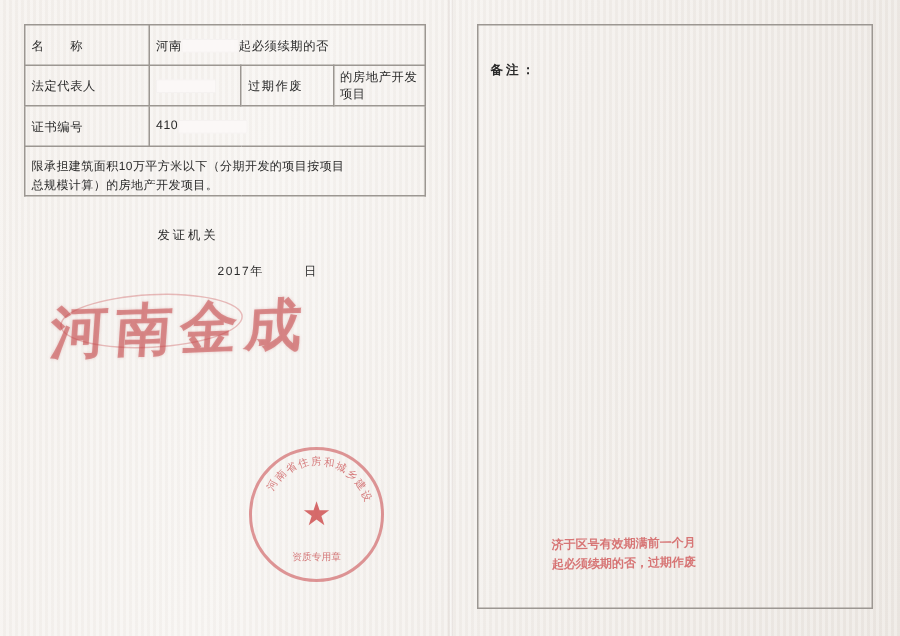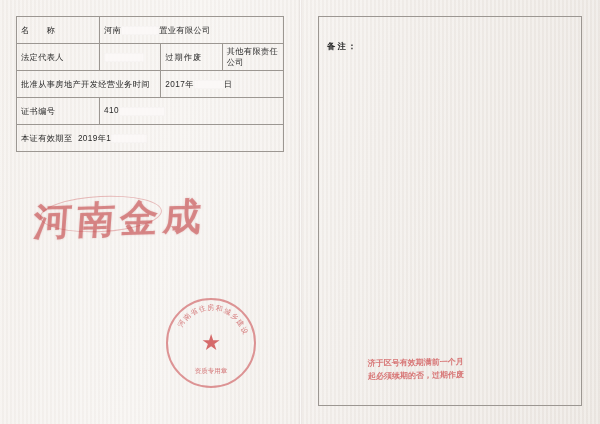--- a/index.html
+++ b/index.html
@@ -145,46 +145,45 @@
 
 <div class="page">
   <div class="fold"></div>
 
   <div class="left-pane">
     <table class="main">
       <tbody>
           <tr>
         <td class="lbl">名　　称</td>
         <td colspan="3" class="val">
-          <span>河南</span><span class="redact" style="width:38px;height:9px;"></span><span>置业有限公司</span>
+          <span>河南</span><span class="redact" style="width:38px;height:9px;"></span><span>起必须续期的否</span>
         </td>
       </tr>
       <tr>
         <td class="lbl">法定代表人</td>
         <td style="width:58px;">
           <span class="redact" style="width:40px;height:9px;"></span>
         </td>
         <td class="lbl sp" style="width:50px;">过期作废</td>
-        <td class="val small">其他有限责任公司</td>
-      </tr>
-      <tr>
-        <td class="lbl wide-label" colspan="2">批准从事房地产开发经营业务时间</td>
-        <td colspan="2" class="val">
-          <span>2017年</span><span class="redact" style="width:30px;height:9px;"></span><span>日</span>
-        </td>
+        <td class="val small">的房地产开发项目</td>
       </tr>
       <tr>
         <td class="lbl">证书编号</td>
         <td colspan="3" class="val">
           <span>410</span><span class="redact" style="width:46px;height:9px;"></span>
         </td>
       </tr>
       <tr>
-        <td class="valid-row" colspan="4">
-          <span>本证有效期至</span>&nbsp;&nbsp;<span>2019年1</span><span class="redact" style="width:36px;height:9px;"></span>
+        <td class="bigcell" colspan="4">
+          <div class="txt">限承担建筑面积10万平方米以下（分期开发的项目按项目</div>
+          <div class="txt">总规模计算）的房地产开发项目。</div>
+          <div class="issuer">发证机关</div>
+          <div class="issue-date">
+            <span>2017年　　　日</span>
+          </div>
         </td>
       </tr>
     </tbody>
       </table>
 
     <div class="oval-stamp"></div>
 
     <div class="watermark">河南金成</div>
 
     <div class="seal">

